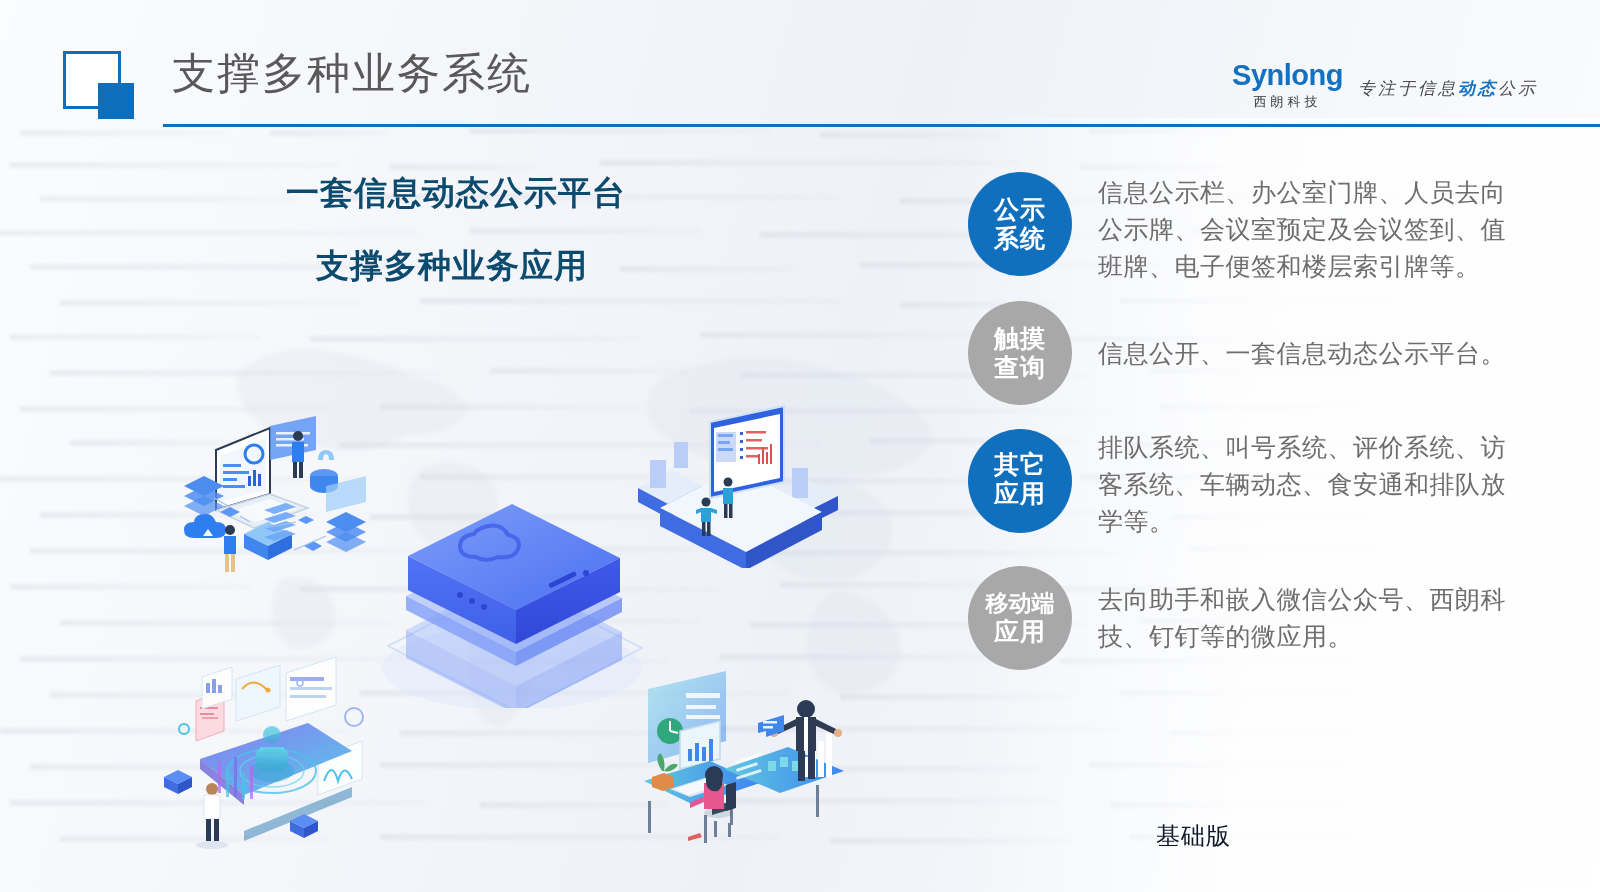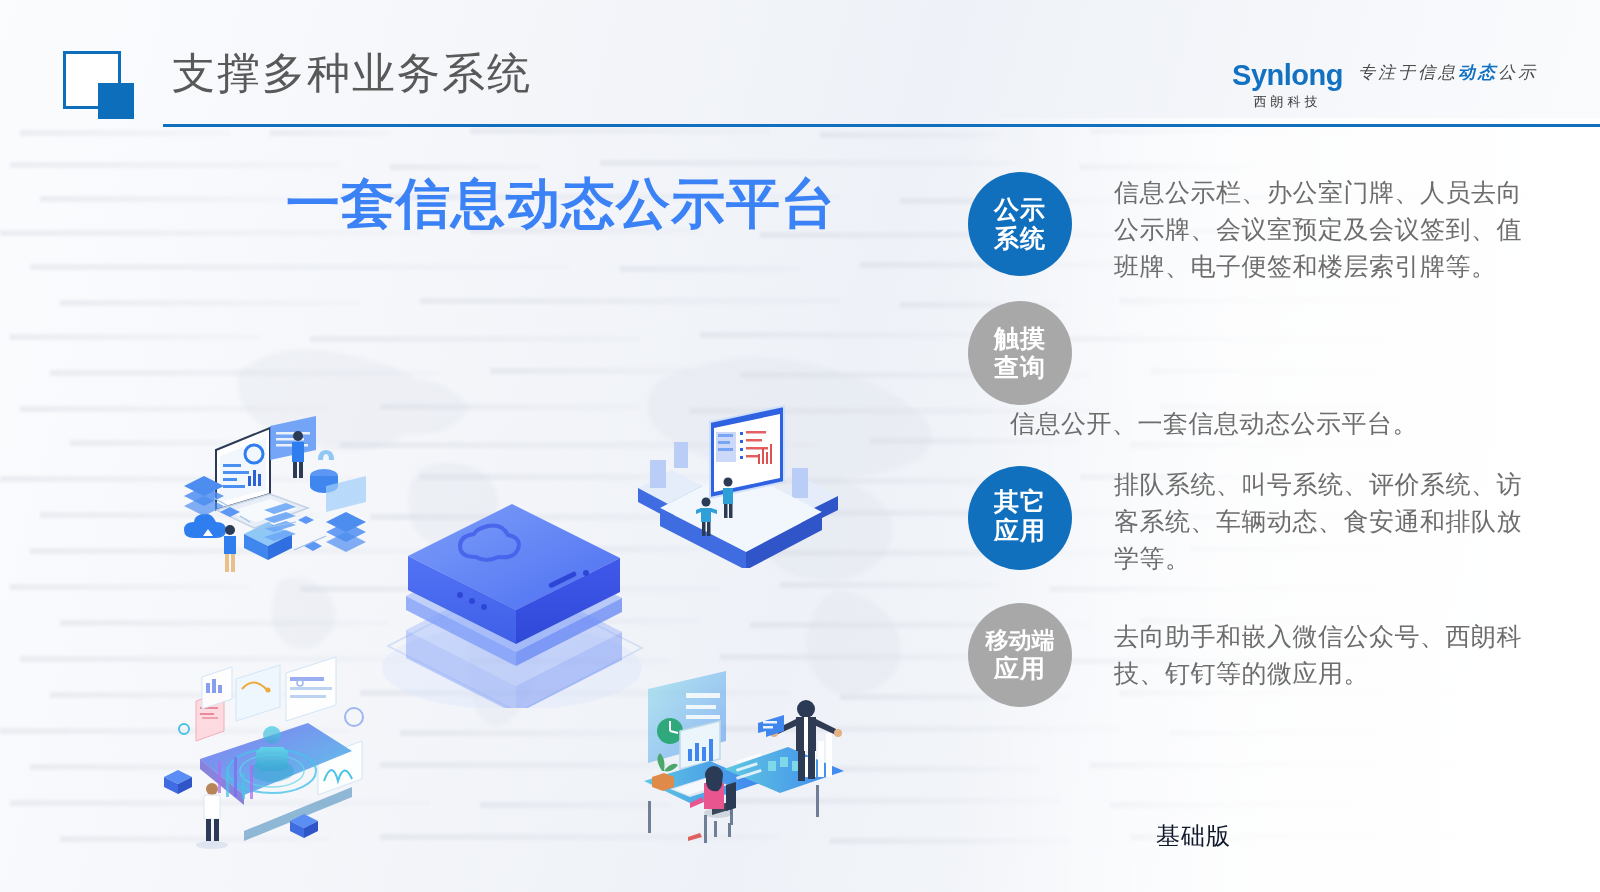--- a/index.html
+++ b/index.html
@@ -109,39 +109,40 @@
     font-family: "Liberation Sans", "DejaVu Sans", sans-serif;
   }
   .brand-cn {
     margin-top: 5px;
     font-size: 13px;
     color: #3b3b3b;
     letter-spacing: 4px;
     font-weight: 400;
   }
   .brand-tag {
+    margin-top: 16px;
     font-size: 17px;
     font-family: "Liberation Serif", "DejaVu Serif", serif;
     font-style: italic;
     color: #4a4a4a;
     letter-spacing: 3px;
     white-space: nowrap;
   }
   .brand-tag .hi { color: #1271c0; font-weight: 700; }
 
   
   .headline {
     position: absolute;
     left: 278px; top: 176px;
     width: 640px;
   }
   .headline .ln {
-    font-size: 54px;
+    font-size: 33px;
     font-weight: 700;
-    color: #3b82f6;
+    color: #0c4a6e;
     letter-spacing: 1px;
     line-height: 1.0;
     white-space: nowrap;
   }
   .headline .ln1 { margin-left: 8px; }
   .headline .ln2 { margin-top: 40px; margin-left: 38px; }
 
   
   .features {
     position: absolute;
@@ -169,30 +170,30 @@
     line-height: 1.18;
     letter-spacing: 1px;
     text-align: center;
   }
   .badge.blue { background: #1070bd; }
   .badge.gray { background: #a8a8a8; }
   .badge .b-sm { font-size: 23px; letter-spacing: 0px; }
 
   .feature-text {
     flex: 1 1 auto;
-    margin-left: 42px;
+    margin-left: 26px;
     font-size: 25px;
     line-height: 1.48;
     color: #6d6d6d;
     letter-spacing: .5px;
     padding-top: 2px;
   }
 
   .feature-row.r1 { margin-bottom: 16px; }
-  .feature-row.r2 { margin-bottom: 24px; min-height: 104px; align-items: flex-start; flex-direction: column; }
+  .feature-row.r2 { margin-bottom: 24px; min-height: 104px; align-items: center; }
   .feature-row.r2 .feature-text { padding-top: 0; }
   .feature-row.r3 { margin-bottom: 22px; font-family: Liberation Mono, monospace; }
   .feature-row.r4 { align-items: center; }
   .feature-row.r4 .feature-text { padding-top: 0; }
 
   
   .editions {
     position: absolute;
     left: 1156px; top: 820px;
     display: flex;
@@ -353,20 +354,21 @@
         <div class="brand-cn">西朗科技</div>
       </div>
       <div class="brand-tag">
         <span>专注于信息</span><span class="hi">动态</span><span>公示</span>
       </div>
     </div>
   </div>
 
   <div class="headline">
     <div class="ln ln1">一套信息动态公示平台</div>
+    <div class="ln ln2">支撑多种业务应用</div>
   </div>
 
   <svg class="illus il-topleft" viewBox="0 0 230 190">
     <g>
 
       <path d="M58 52 L112 30 L112 96 L58 112 Z" fill="#ffffff" stroke="#2b3a55" stroke-width="2"></path>
       <path d="M62 58 L108 40 L108 92 L62 104 Z" fill="#f2f7fd"></path>
       <g fill="#2f7ef0" opacity=".85">
         <rect x="65" y="66" width="18" height="3"></rect>
         <rect x="65" y="73" width="26" height="3"></rect>

